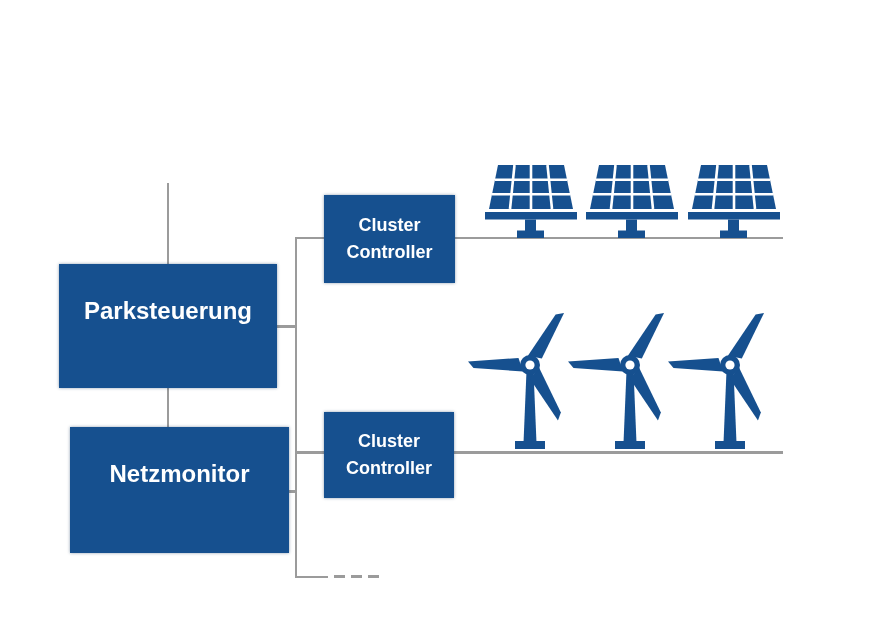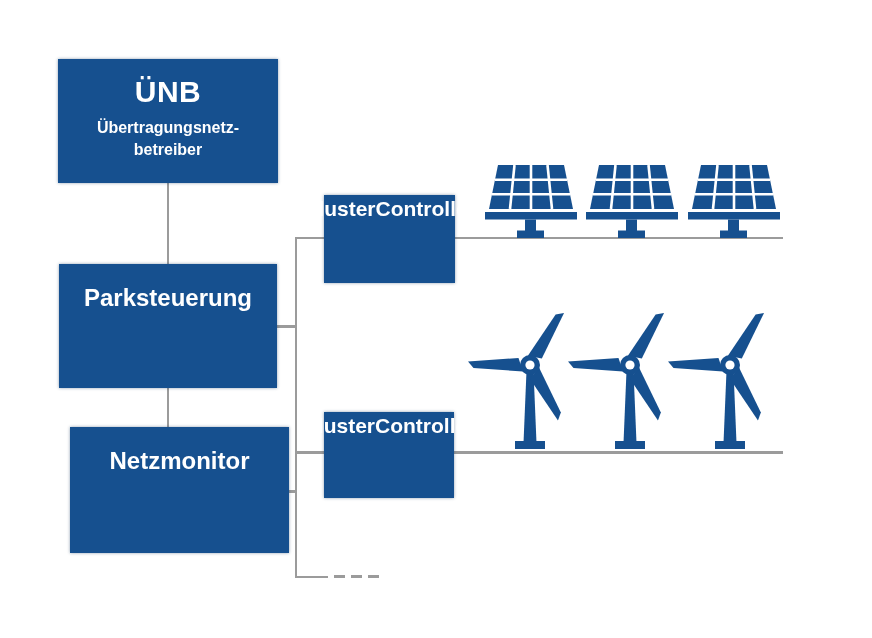--- a/index.html
+++ b/index.html
@@ -18,22 +18,22 @@
   .box{
     position:absolute;
     background:var(--primary-blue);
     color:var(--text-white);
     text-align:center;
     box-shadow:0 0 3px rgba(14,48,88,.45);
     box-sizing:border-box;
   }
   .unb-title{font-size:30px;font-weight:bold;line-height:36px;padding-top:15px;letter-spacing:.5px;}
   .unb-sub{font-size:16px;font-weight:bold;line-height:22px;margin-top:7px;}
-  .label-box{font-size:24px;font-weight:bold;padding-top:20px;text-align:center;}
-  .cc-box{display:flex;flex-direction:row;justify-content:center;font-size:21px;font-weight:bold;line-height:27px;}
+  .label-box{font-size:24px;font-weight:bold;padding-top:33px;text-align:center;}
+  .cc-box{display:flex;flex-direction:column;justify-content:center;font-size:18px;font-weight:bold;line-height:27px;}
   .line,.dash{position:absolute;background:var(--line-gray);}
   .icon{position:absolute;color:var(--primary-blue);line-height:0;}
   .defs{position:absolute;width:0;height:0;overflow:hidden;}
 </style>
 </head>
 <body>
 
 <svg class="defs" xmlns="http://www.w3.org/2000/svg" aria-hidden="true">
   <defs>
     <symbol id="sym-pv" viewBox="0 0 92 74">
@@ -73,27 +73,20 @@
   <div class="line" style="left:455px;top:236.8px;width:328px;height:2.5px"></div>
   <div class="line" style="left:296px;top:451.3px;width:29px;height:2.5px"></div>
   <div class="line" style="left:453px;top:451.3px;width:330px;height:2.5px"></div>
   <div class="line" style="left:277px;top:490.3px;width:20px;height:2.5px"></div>
   <div class="line" style="left:294.8px;top:575.5px;width:33px;height:2.5px"></div>
 
   <div class="dash" style="left:334px;top:575.3px;width:10.5px;height:3px"></div>
   <div class="dash" style="left:351px;top:575.3px;width:10.5px;height:3px"></div>
   <div class="dash" style="left:368px;top:575.3px;width:10.5px;height:3px"></div>
 
-  <div class="box" style="left:58px;top:59px;width:220px;height:124px">
-    <div class="unb-title">ÜNB</div>
-    <div class="unb-sub">
-      <div>Übertragungsnetz-</div>
-      <div>betreiber</div>
-    </div>
-  </div>
 
   <div class="box label-box" style="left:59px;top:264px;width:218px;height:124px">
     <span>Parksteuerung</span>
   </div>
 
   <div class="box label-box" style="left:70px;top:427px;width:219px;height:126px">
     <span>Netzmonitor</span>
   </div>
 
   <div class="box cc-box" style="left:324px;top:195px;width:131px;height:88px">

